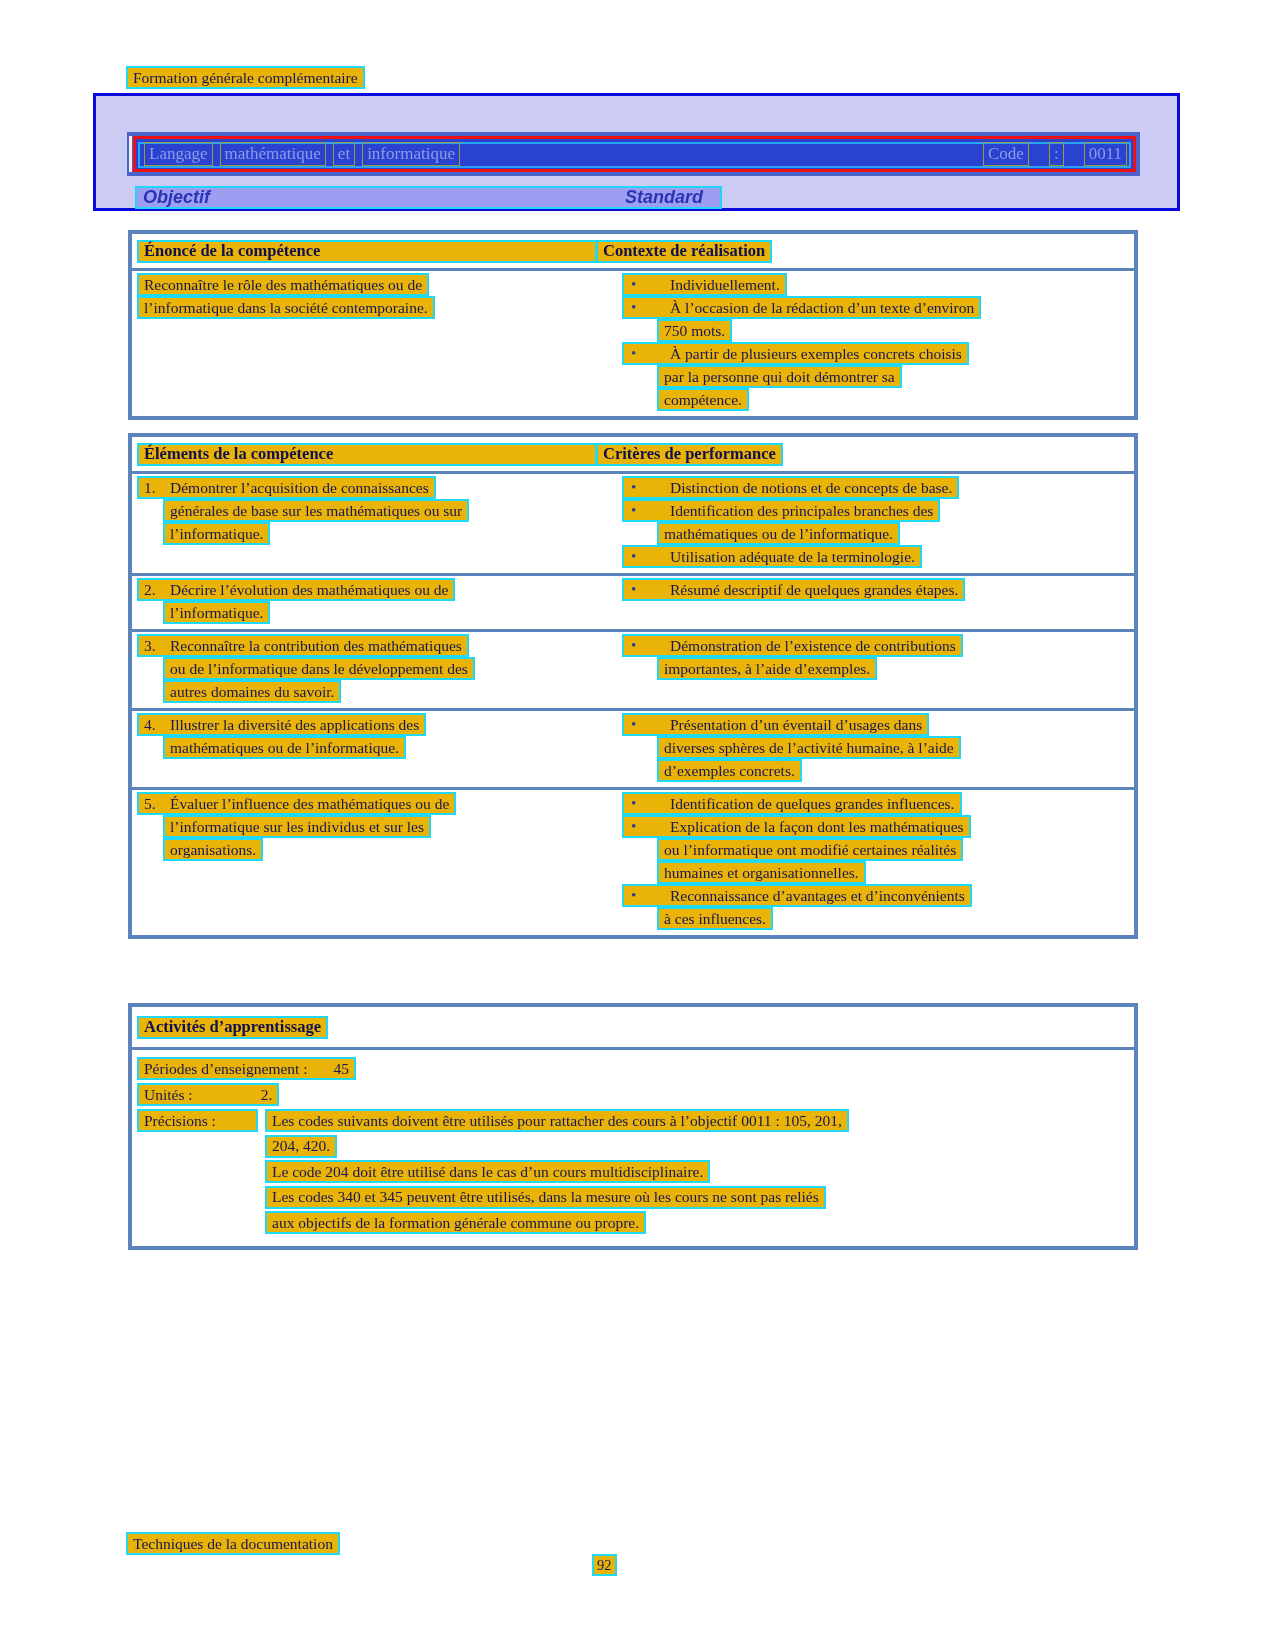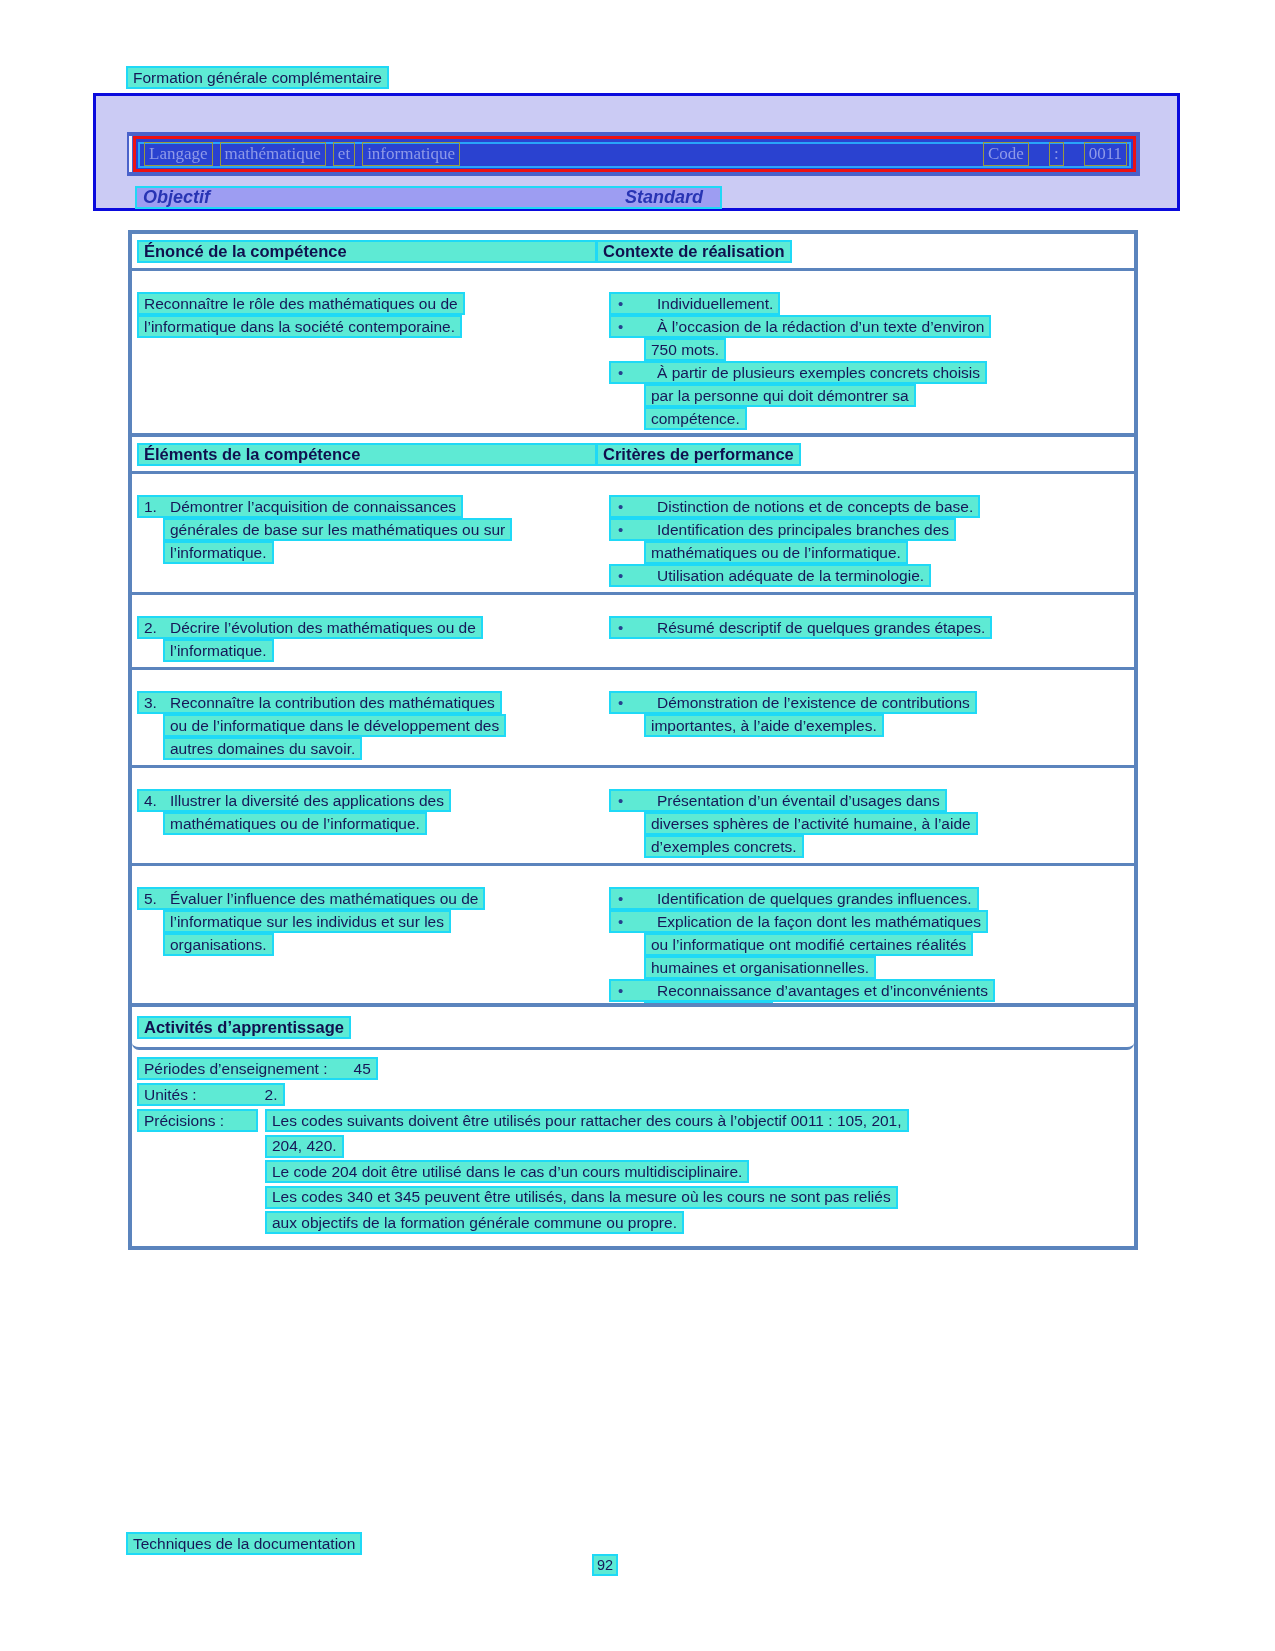--- a/index.html
+++ b/index.html
@@ -1,20 +1,20 @@
 <!DOCTYPE html>
 <html><head>
 <meta charset="utf-8">
 <style>
   html,body{margin:0;padding:0;background:#ffffff;}
   body{width:1275px;height:1651px;position:relative;font-family:"Liberation Sans",sans-serif;color:#171757;}
 
   
-  .hl{display:inline-flex;align-items:center;background:#5eead4;border:2px solid #1fd9f6;
-      padding:0 5px;height:19px;font-size:15.5px;white-space:nowrap;box-sizing:content-box;}
+  .hl{display:inline-flex;align-items:center;background:#eab308;border:2px solid #1fd9f6;
+      padding:0 5px;height:19px;font-size:15.5px;white-space:nowrap;box-sizing:content-box;font-family:Liberation Serif, serif;}
   .line{display:flex;align-items:center;height:23px;}
 
   .top-label{position:absolute;left:126px;top:66px;}
   .footer-label{position:absolute;left:126px;top:1532px;}
   .page-num{position:absolute;left:592px;top:1554px;height:18px;font-size:14.5px;padding:0 3px;}
 
   
   .outer-box{position:absolute;left:93px;top:93px;width:1081px;height:112px;
              border:3px solid #0a0add;background:#cbcbf4;}
   .band{position:absolute;left:31px;top:36px;width:1013px;height:44px;background:#4a62ca;font-family:Liberation Serif, serif;}
@@ -33,32 +33,32 @@
 
   
   .table{position:absolute;left:128px;width:1002px;border:4px solid #5b84bd;background:#fff;box-sizing:content-box;}
   .t1{top:230px;}
   .t2{top:433px;}
   .t3{top:1003px;}
   .thead{position:relative;height:34px;border-bottom:3px solid #5b84bd;display:flex;align-items:center;}
   .hbar{font-weight:bold;font-size:16.5px;color:#10104e;}
   .hbar-left{margin-left:5px;width:446px;}
   .hbar-right{position:absolute;left:464px;}
-  .trow{display:flex;padding:21px 0 5px;}
+  .trow{display:flex;padding:2px 0 5px;gap:13px;}
   .trow + .trow{border-top:3px solid #5b84bd;}
   .col-l{width:477px;padding-left:5px;box-sizing:border-box;flex:none;}
   .col-r{flex:1;}
   .num{display:inline-block;width:26px;flex:none;}
   .cont-l .hl{margin-left:26px;}
   .dot{display:inline-block;width:39px;padding-left:3px;flex:none;color:#26418f;font-size:15px;}
   .blt .hl{padding-left:4px;}
   .cont-r .hl{margin-left:35px;}
 
   
-  .t3 .thead{height:40px;border-radius:7px;}
+  .t3 .thead{height:40px;}
   .t3 .hbar-left{width:auto;}
   .t3-body{padding:7px 0 9px 5px;}
   .line3{display:flex;align-items:flex-start;height:26px;}
   .gap1{display:inline-block;width:26px;}
   .gap2{display:inline-block;width:68px;}
   .prec{display:flex;align-items:flex-start;}
   .prec-label{width:128px;flex:none;}
   .prec-label .hl{width:107px;}
   .prec-lines .line3{height:25.5px;}
 </style>

